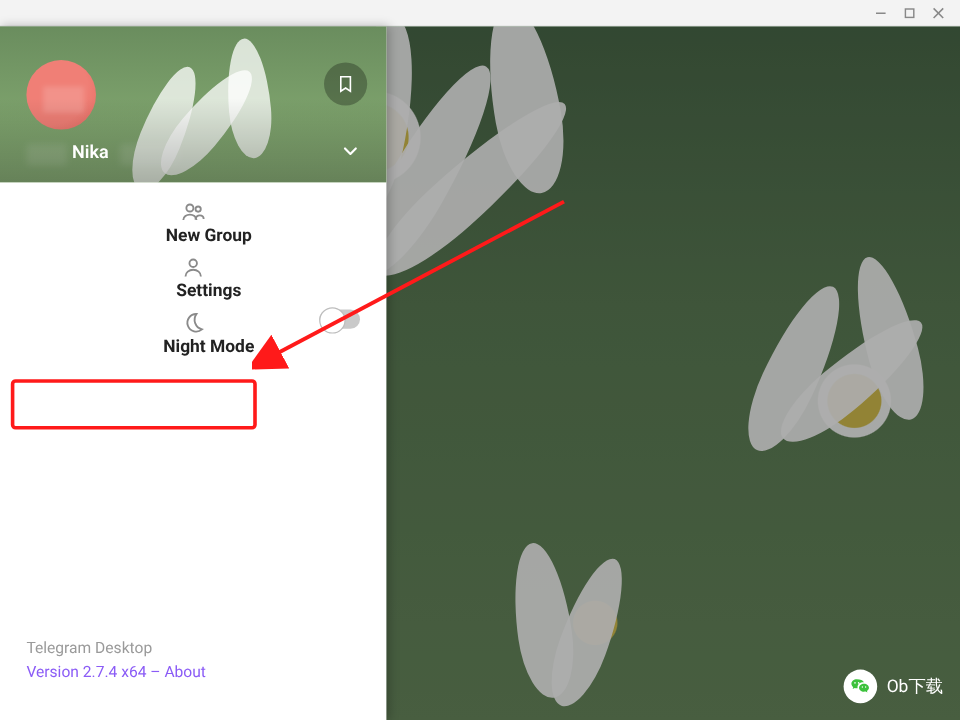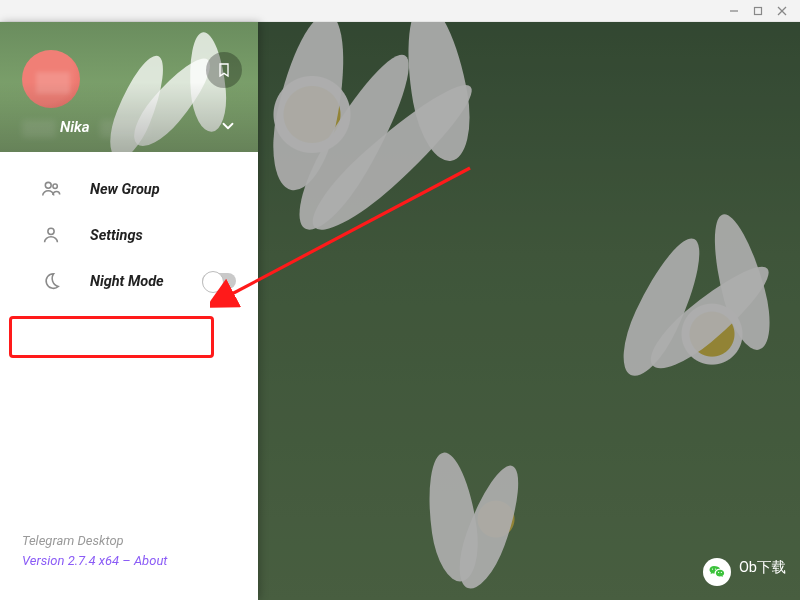--- a/index.html
+++ b/index.html
@@ -48,25 +48,24 @@
   .chat-hint {
     position: absolute; left: 50%; top: 50%;
     transform: translate(-50%, -50%);
     background: rgba(40,55,40,0.6);
     color: #f0f0f0; font-size: 13px;
     padding: 7px 16px; border-radius: 16px;
   }
   
   .drawer {
     position: relative;
-    width: 258px; background: #fff;
+    width: 322px; background: #fff;
     box-shadow: 2px 0 8px rgba(0,0,0,0.25);
     display: flex; flex-direction: column;
     z-index: 10;
-    font-style: italic;
   }
   .drawer-header {
     height: 130px; position: relative; color: #fff;
     background: linear-gradient(180deg,#6a8d5e 0%, #7ea36d 60%, #88ad76 100%);
     overflow: hidden;
   }
   .drawer-header .petal { position:absolute; background:rgba(255,255,255,0.75); border-radius:50% 50% 50% 50% / 60% 60% 40% 40%; }
   .drawer-header::after{
     content:""; position:absolute; left:0; right:0; bottom:0; height:70px;
     background: linear-gradient(180deg, rgba(0,0,0,0) 0%, rgba(0,0,0,0.25) 100%);
@@ -93,23 +92,24 @@
   .blurred { position:absolute; background: rgba(255,255,255,0.12); filter: blur(3px); border-radius:3px; }
   .expand {
     position: absolute; right: 18px; bottom: 14px; z-index:2;
     width: 24px; height: 24px; display:flex; align-items:center; justify-content:center;
   }
   .menu {
     padding-top: 14px;
   }
   .menu-item {
     display: flex; align-items: center;
-    height: 46px; padding: 0 38px;
+    height: 46px; padding: 0 22px;
     cursor: pointer;
     position: relative;
+    flex-direction: column;
   }
   .menu-item .icon {
     width: 26px; display:flex; justify-content:center; color:#888;
   }
   .menu-item .label {
     margin-left: 26px; font-size: 14.5px; font-weight: 700; color:#222;
   }
   .toggle {
     position: absolute; right: 22px;
     width: 34px; height: 16px; border-radius: 8px; background:#c9c9c9;
@@ -126,21 +126,21 @@
   .drawer-footer .about { color:#8b5cf6; }
   
   .annot-box {
     position: absolute; border: 3px solid #ff1a1a; border-radius: 4px;
     z-index: 50; pointer-events: none;
   }
   .annot-arrow { position:absolute; z-index:49; pointer-events:none; }
   
   .watermark {
     position:absolute; right:14px; bottom:14px;
-    display:flex; align-items:flex-start; gap:8px;
+    display:flex; align-items:center; gap:8px;
     color:#fff; font-size:14.5px; z-index:5;
   }
   .wm-circle {
     width:28px; height:28px; border-radius:50%; background:#fff;
     display:flex; align-items:center; justify-content:center;
   }
 </style>
 </head>
 <body>
 

